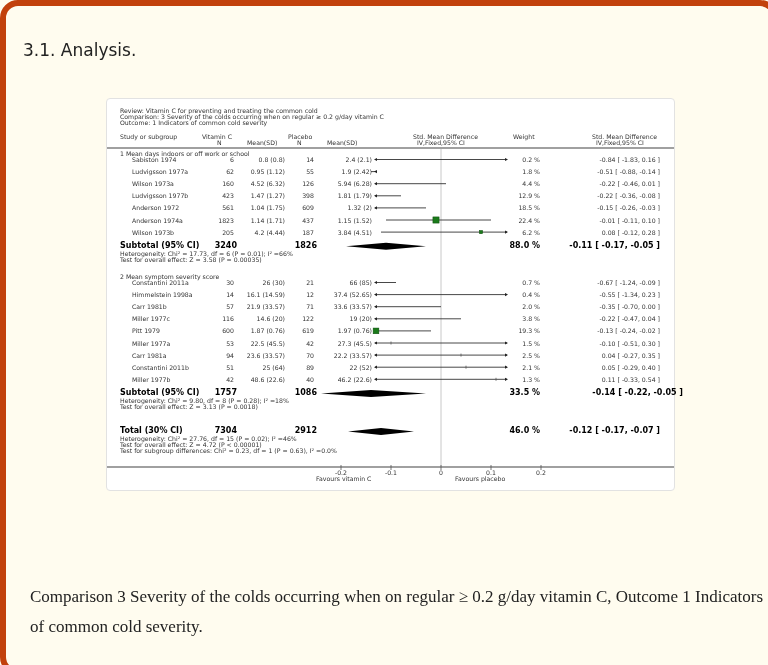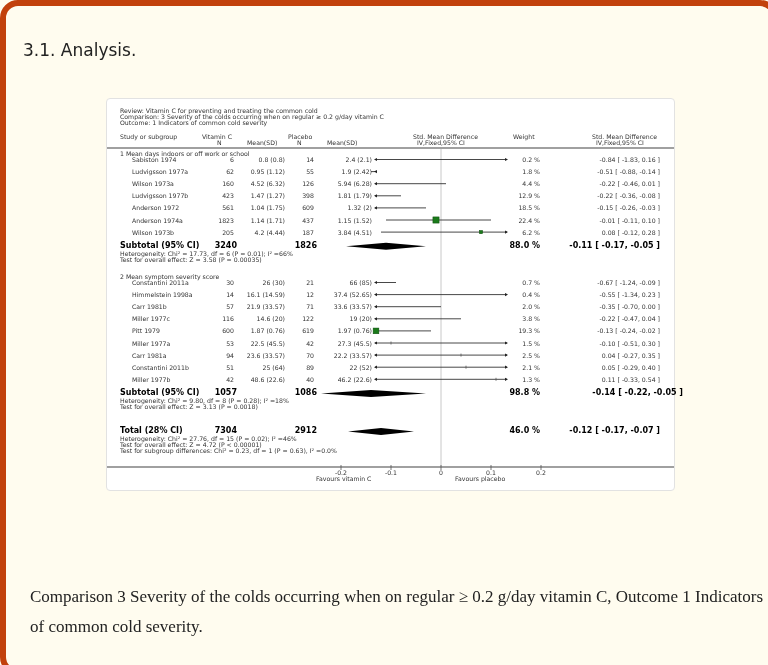--- a/index.html
+++ b/index.html
@@ -156,27 +156,27 @@
         <div class="fp" style="left: 395px; top: 264.7px; width: 38px; text-align: right;">2.1 %</div>
         <div class="fp" style="left: 455px; top: 264.7px; width: 98px; text-align: right;">0.05 [ -0.29, 0.40 ]</div>
         <div class="fp" style="left: 25px; top: 276.8px;">Miller 1977b</div>
         <div class="fp" style="left: 95px; top: 276.8px; width: 32px; text-align: right;">42</div>
         <div class="fp" style="left: 130px; top: 276.8px; width: 48px; text-align: right;">48.6 (22.6)</div>
         <div class="fp" style="left: 185px; top: 276.8px; width: 22px; text-align: right;">40</div>
         <div class="fp" style="left: 215px; top: 276.8px; width: 50px; text-align: right;">46.2 (22.6)</div>
         <div class="fp" style="left: 395px; top: 276.8px; width: 38px; text-align: right;">1.3 %</div>
         <div class="fp" style="left: 455px; top: 276.8px; width: 98px; text-align: right;">0.11 [ -0.33, 0.54 ]</div>
         <div class="fp b big" style="left: 13px; top: 289.9px;">Subtotal (95% CI)</div>
-        <div class="fp b big" style="left: 100px; top: 289.9px; width: 30px; text-align: right;">1057</div>
+        <div class="fp b big" style="left: 100px; top: 289.9px; width: 30px; text-align: right;">1757</div>
         <div class="fp b big" style="left: 180px; top: 289.9px; width: 30px; text-align: right;">1086</div>
-        <div class="fp b big" style="left: 385px; top: 289.9px; width: 48px; text-align: right;">98.8 %</div>
+        <div class="fp b big" style="left: 385px; top: 289.9px; width: 48px; text-align: right;">33.5 %</div>
         <div class="fp b big" style="left: 430px; top: 289.9px; width: 146px; text-align: right;">-0.14 [ -0.22, -0.05 ]</div>
         <div class="fp" style="left: 13px; top: 297.9px;">Heterogeneity: Chi² = 9.80, df = 8 (P = 0.28); I² =18%</div>
         <div class="fp" style="left: 13px; top: 303.9px;">Test for overall effect: Z = 3.13 (P = 0.0018)</div>
-        <div class="fp b big" style="left: 13px; top: 328px;">Total (28% CI)</div>
+        <div class="fp b big" style="left: 13px; top: 328px;">Total (30% CI)</div>
         <div class="fp b big" style="left: 100px; top: 328px; width: 30px; text-align: right;">7304</div>
         <div class="fp b big" style="left: 180px; top: 328px; width: 30px; text-align: right;">2912</div>
         <div class="fp b big" style="left: 385px; top: 328px; width: 48px; text-align: right;">46.0 %</div>
         <div class="fp b big" style="left: 430px; top: 328px; width: 123px; text-align: right;">-0.12 [ -0.17, -0.07 ]</div>
         <div class="fp" style="left: 13px; top: 336px;">Heterogeneity: Chi² = 27.76, df = 15 (P = 0.02); I² =46%</div>
         <div class="fp" style="left: 13px; top: 342px;">Test for overall effect: Z = 4.72 (P &lt; 0.00001)</div>
         <div class="fp" style="left: 13px; top: 348px;">Test for subgroup differences: Chi² = 0.23, df = 1 (P = 0.63), I² =0.0%</div>
         <div class="fp" style="left: 226px; top: 370px; width: 16px; text-align: center;">-0.2</div>
         <div class="fp" style="left: 276px; top: 370px; width: 16px; text-align: center;">-0.1</div>
         <div class="fp" style="left: 326px; top: 370px; width: 16px; text-align: center;">0</div>

